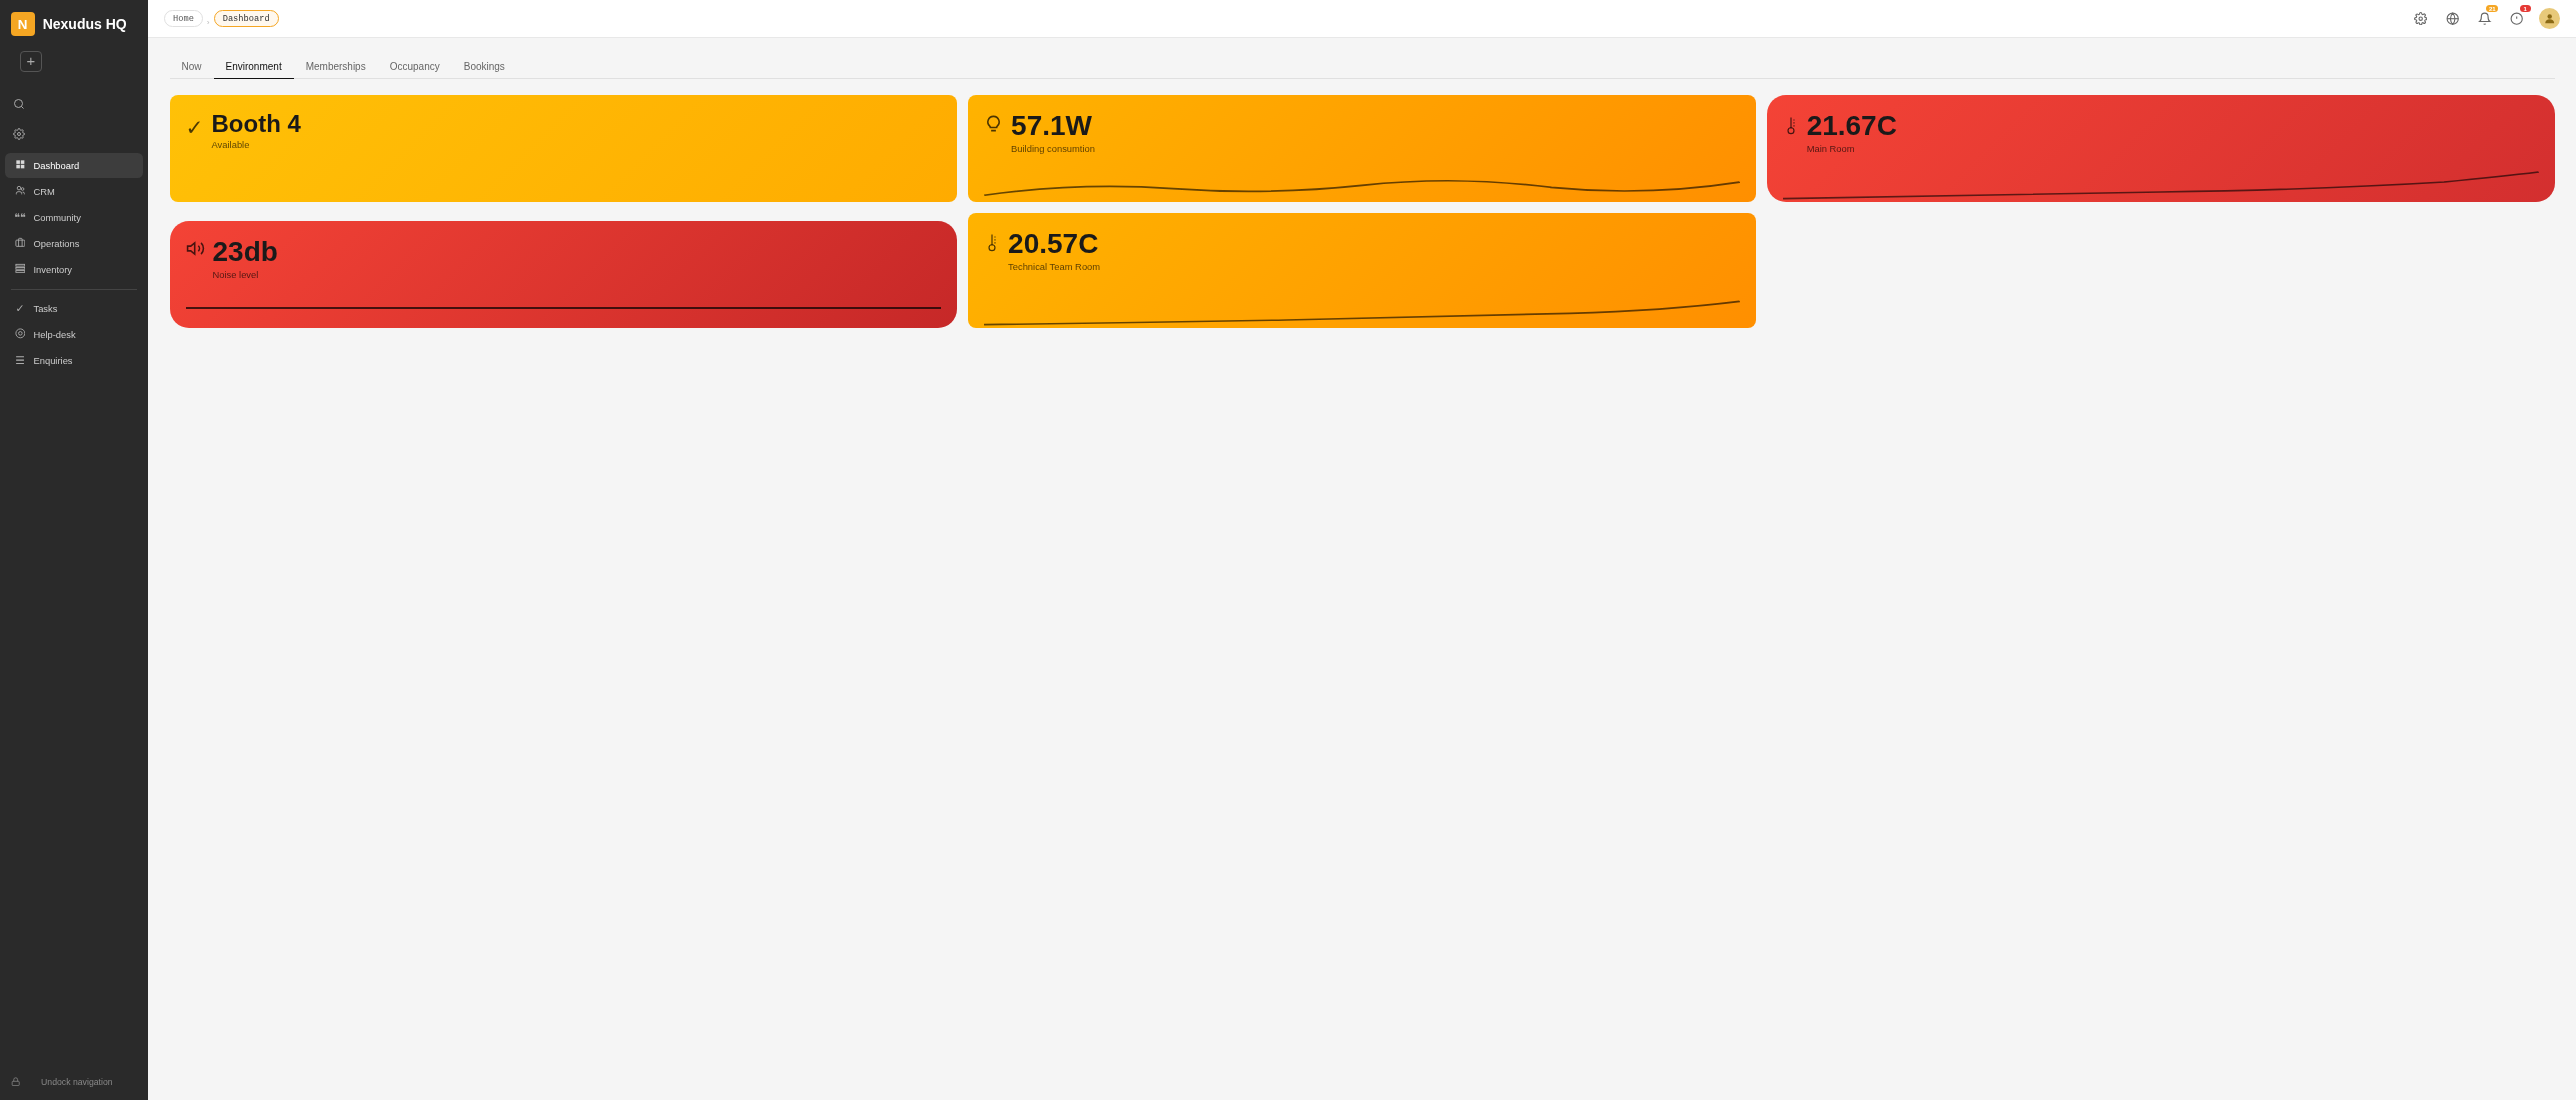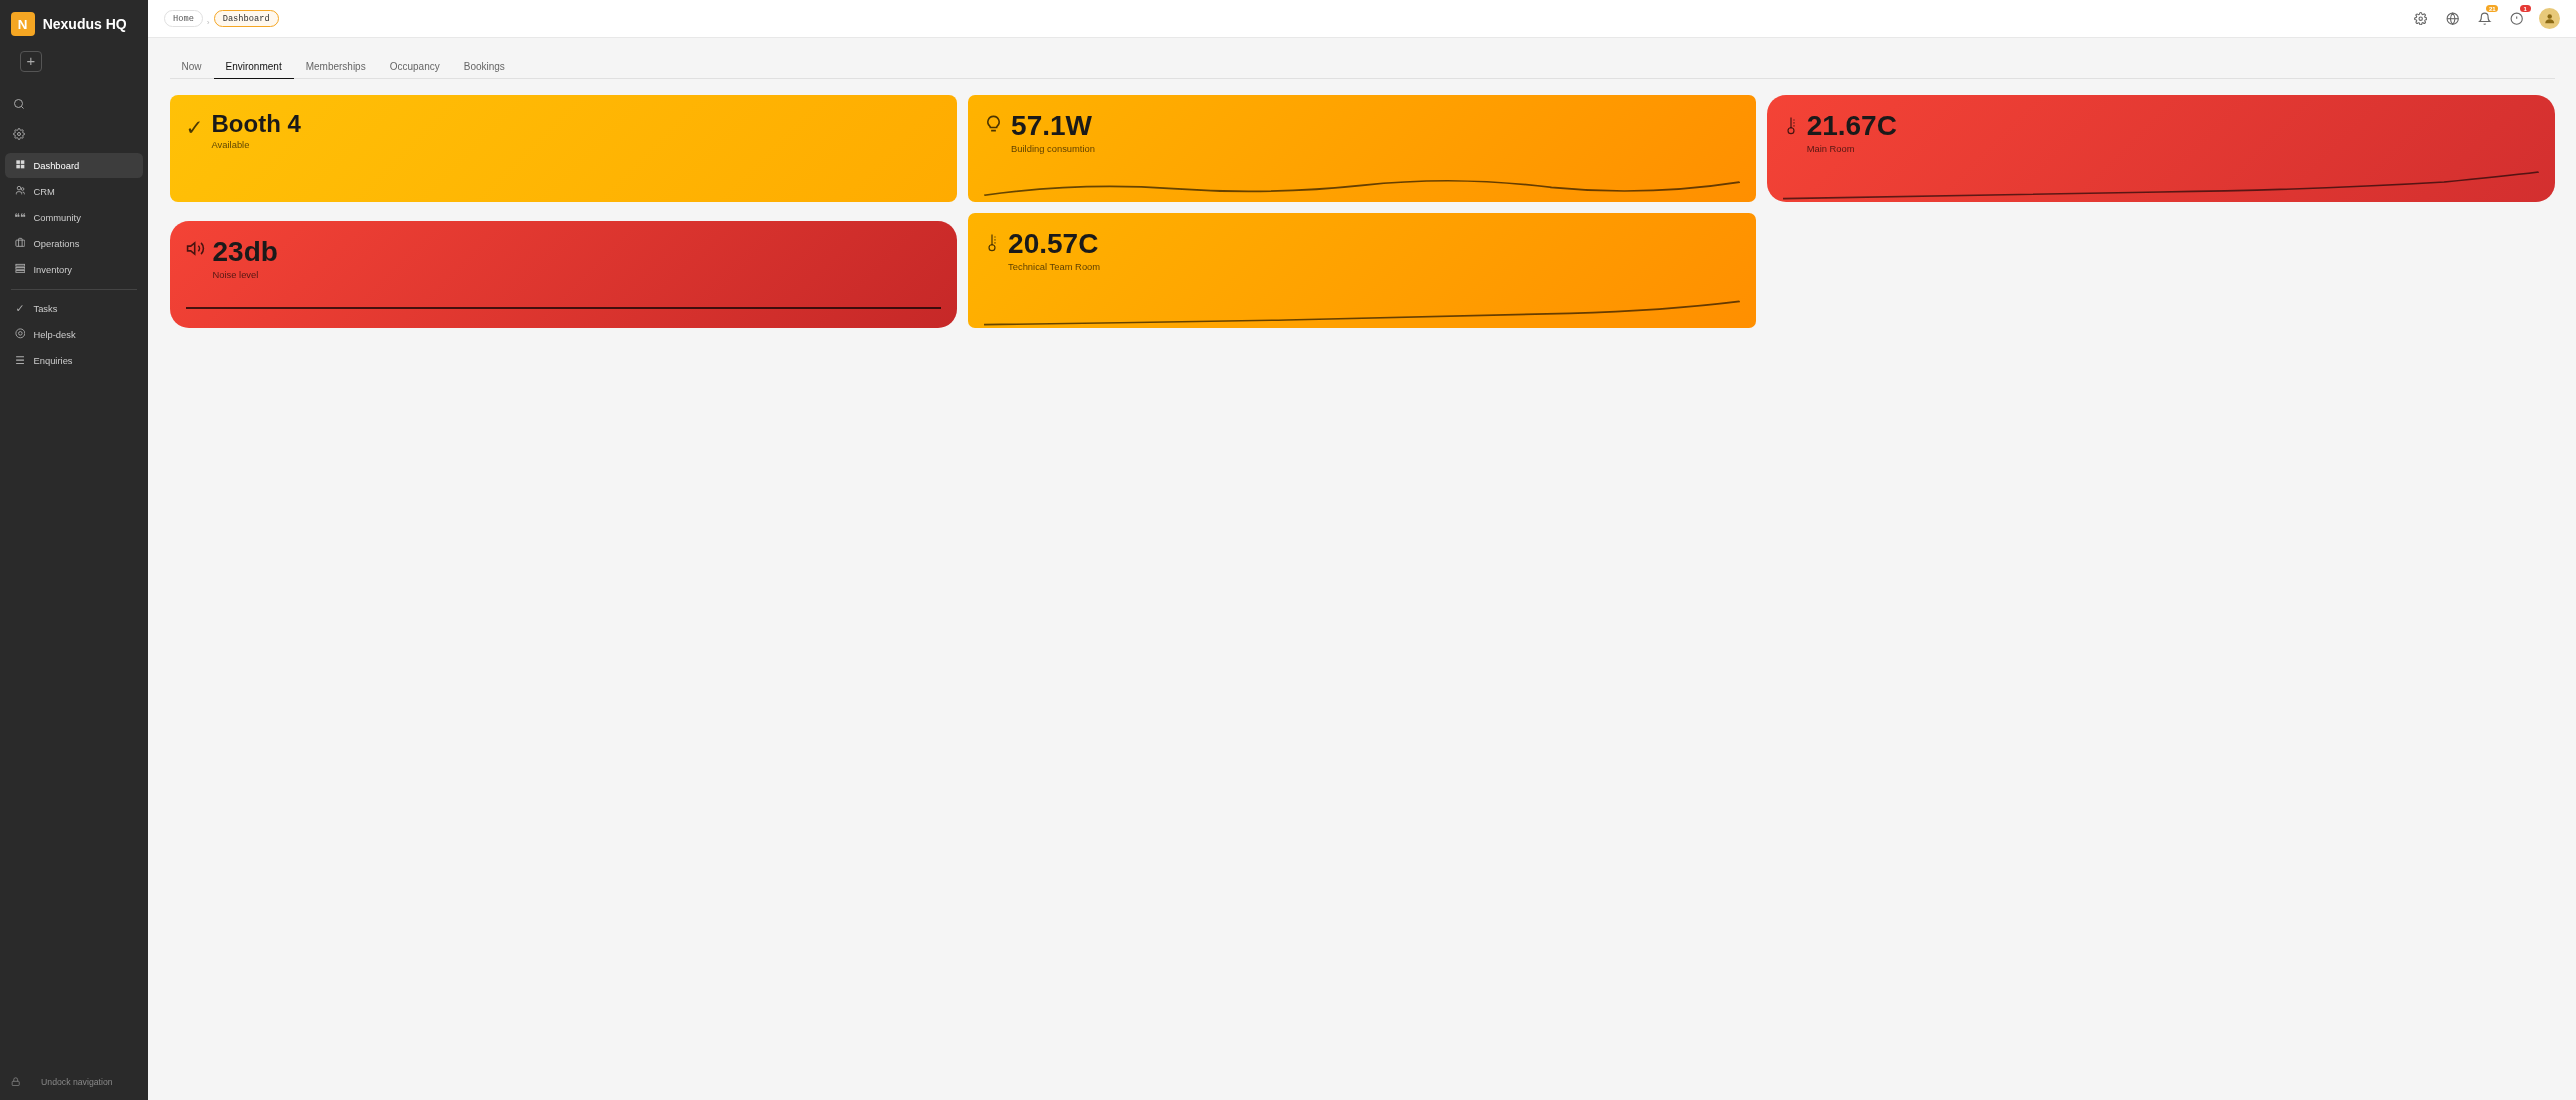--- a/index.html
+++ b/index.html
@@ -209,21 +209,21 @@
     .card {
       border-radius: 8px;
       padding: 16px 16px 0;
       position: relative;
       overflow: hidden;
       min-height: 107px;
       display: flex;
       flex-direction: column;
     }
     .card-yellow { background: linear-gradient(135deg, #ffc107, #ffab00); }
-    .card-orange-yellow { background: linear-gradient(135deg, #ffb300, #ff8f00); border-radius: 7px; }
+    .card-orange-yellow { background: linear-gradient(135deg, #ffb300, #ff8f00); }
     .card-red { background: linear-gradient(135deg, #f44336, #d32f2f); border-radius: 19px; }
 
     .card-top {
       display: flex;
       align-items: flex-start;
       gap: 8px;
     }
     .card-icon {
       font-size: 19px;
       color: rgba(0,0,0,0.7);

